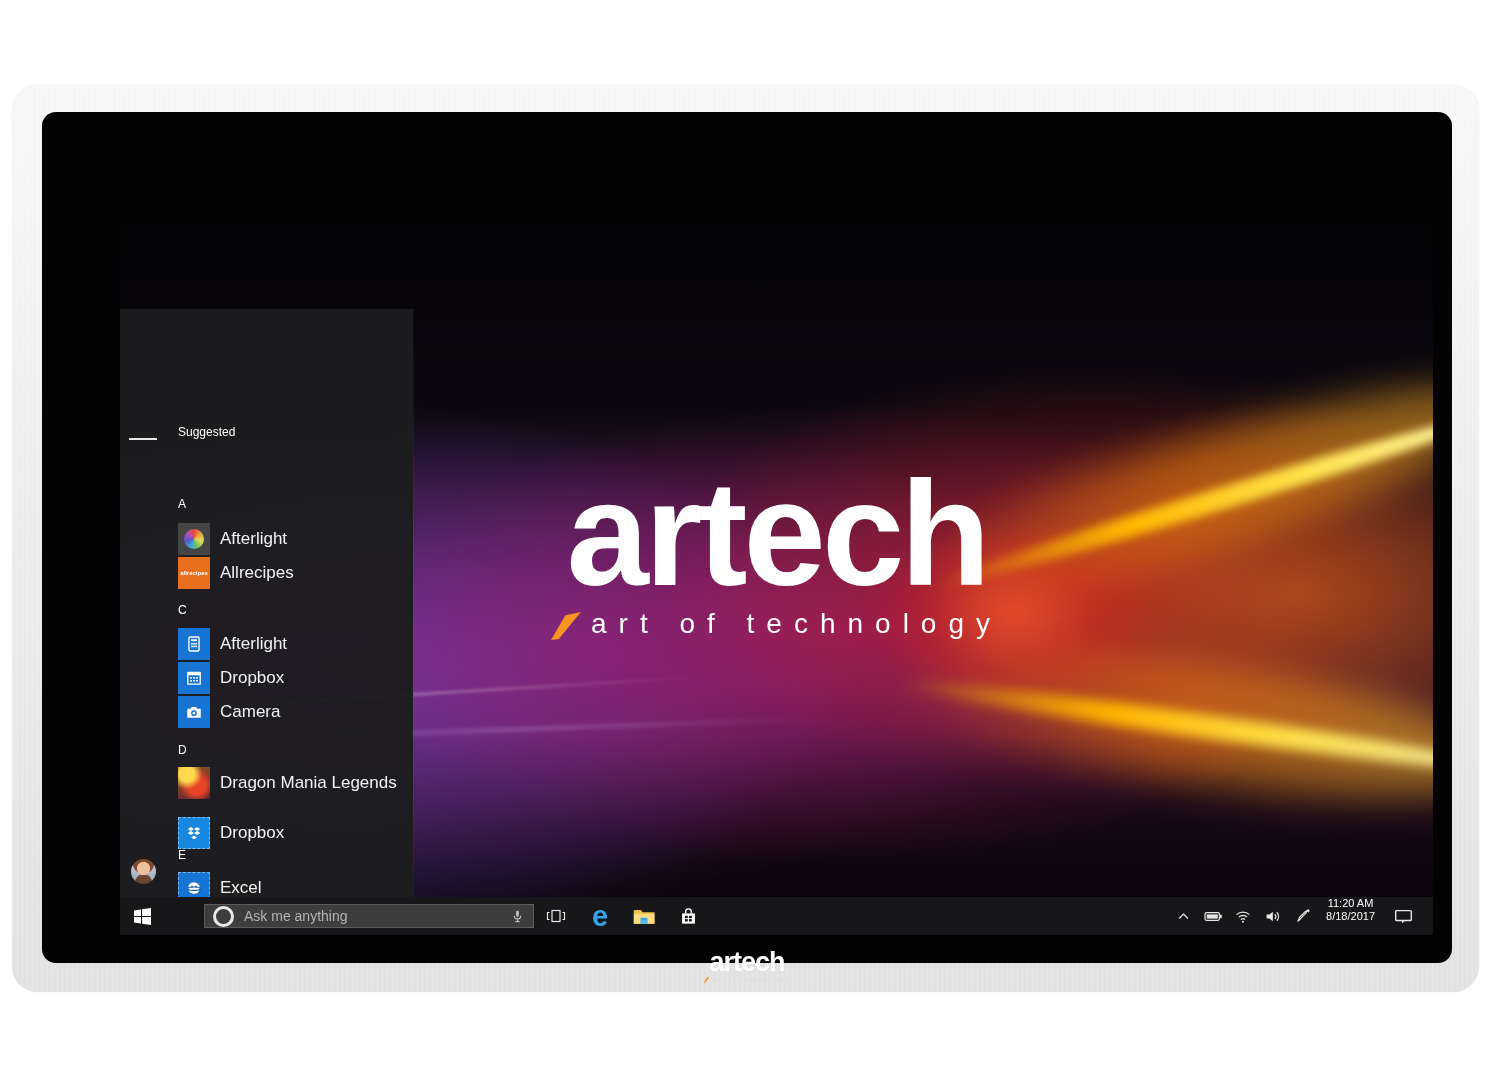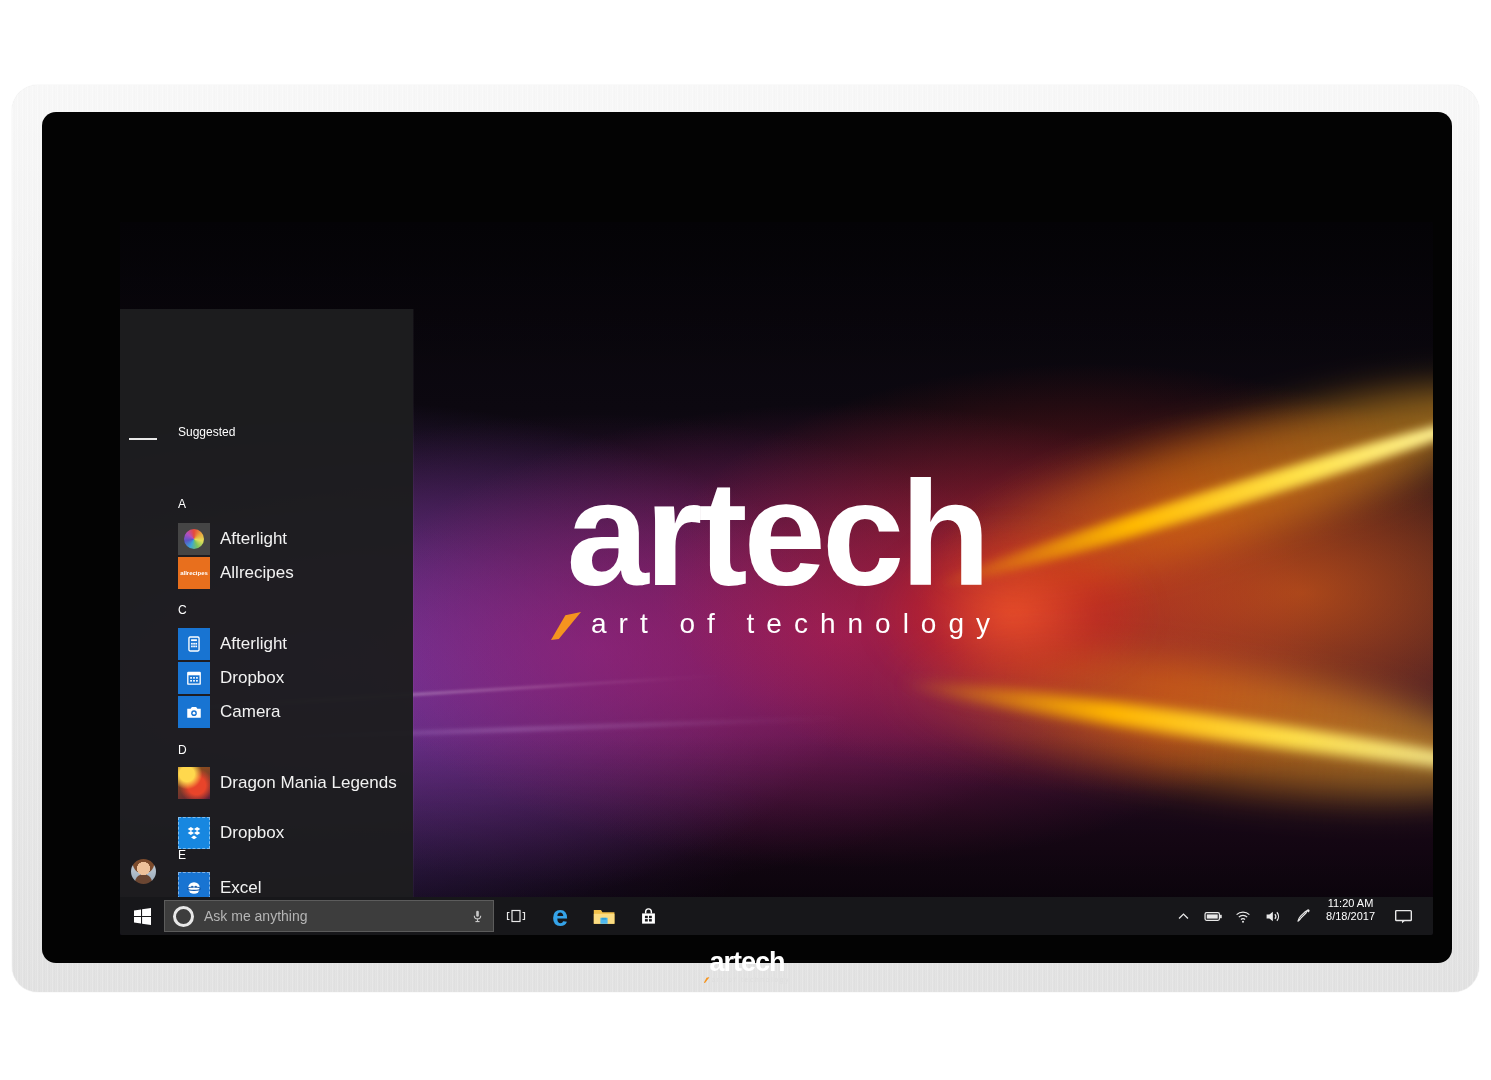--- a/index.html
+++ b/index.html
@@ -80,21 +80,21 @@
       radial-gradient(circle at 58% 58%, #e8442a 0 34%, transparent 66%),
       linear-gradient(155deg,#9a5a16,#5a1e3a); }
   .tile-excel { background:#1e7145; display:flex; align-items:center; justify-content:center; gap:2px; }
   .tile-excel .x { color:#fff; font-weight:bold; font-size:15px; line-height:1; }
   .tile-excel .sheet { width:9px; height:14px; background:#fff; box-shadow:inset 0 3px 0 #1e7145, inset 0 -3px 0 rgba(30,113,69,0); border:1px solid #fff; position:relative; }
   .tile-excel .sheet i { position:absolute; left:1px; right:1px; height:1px; background:#1e7145; }
 
   
   .taskbar { position:absolute; left:0; bottom:0; width:100%; height:38px; background:#17171a; display:flex; align-items:center; }
   .tb-start { width:44px; height:38px; display:flex; align-items:center; justify-content:center; cursor:pointer; }
-  .searchbox { width:330px; height:32px; background:#3d3d3d; border:1px solid #5c5c5c; display:flex; align-items:center; padding:0 8px; }
+  .searchbox { width:330px; height:24px; background:#3d3d3d; border:1px solid #5c5c5c; display:flex; align-items:center; padding:0 8px;margin-left:40px; }
   .cortana-ring { width:21px; height:21px; border-radius:50%; border:3px solid #e8e8e8; flex:0 0 21px; }
   .searchbox input { flex:1; background:transparent; border:none; outline:none; color:#cfcfcf; font-size:14px; margin-left:10px; font-family:"Liberation Sans",sans-serif; }
   .searchbox input::placeholder { color:#b5b5b5; opacity:1; }
   .tb-ico { width:44px; height:38px; display:flex; align-items:center; justify-content:center; cursor:pointer; }
   .edge-e { color:#35a3e8; font-size:29px; font-weight:bold; line-height:1; font-family:"Liberation Sans",sans-serif; }
   .tray { margin-left:auto; display:flex; align-items:flex-start; height:100%; }
   .tray-ico { width:30px; height:38px; display:flex; align-items:center; justify-content:center; cursor:pointer; color:#e8e8e8; }
   .clock { text-align:center; color:#fff; font-size:11px; line-height:13px; padding:0 8px; cursor:pointer; }
   .tray .pad-r { width:10px; }
 

